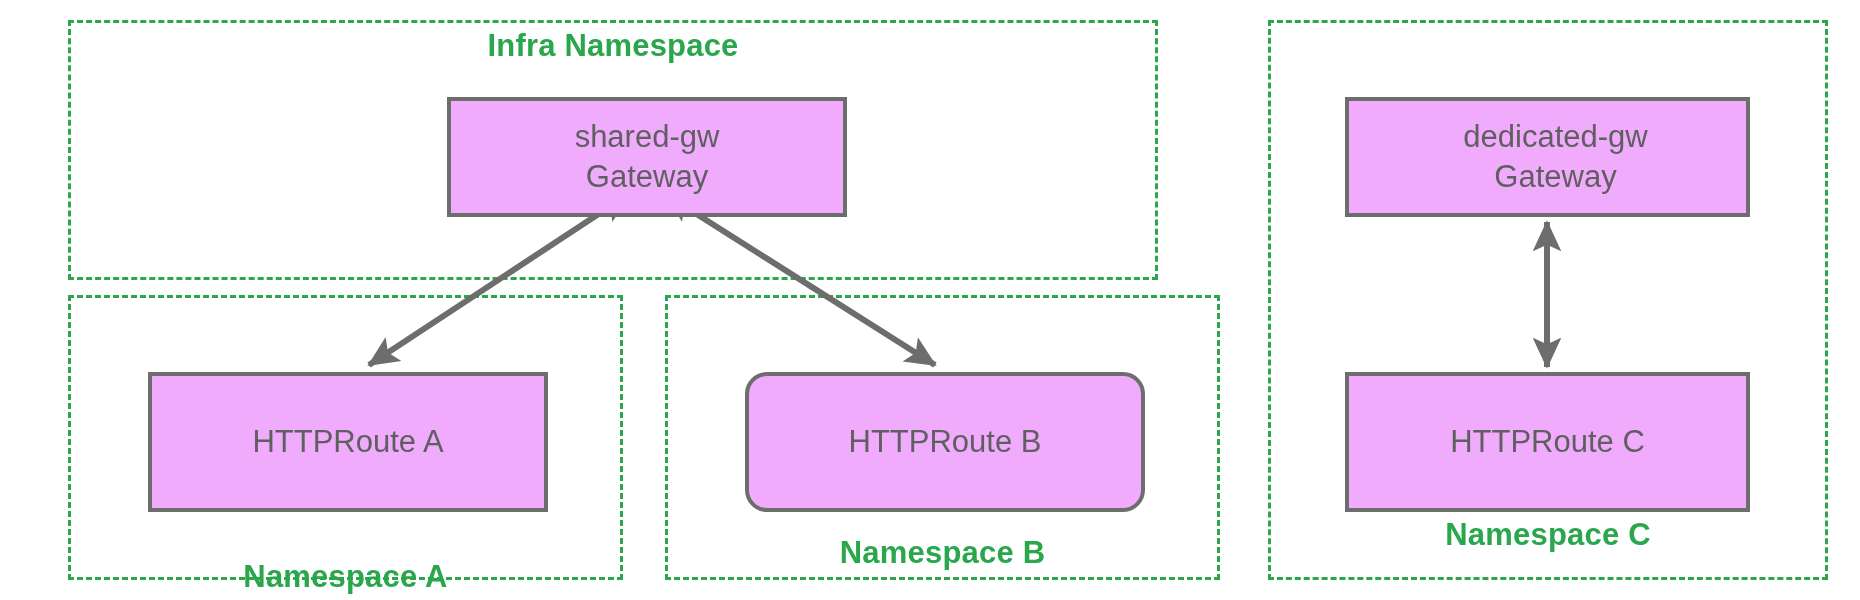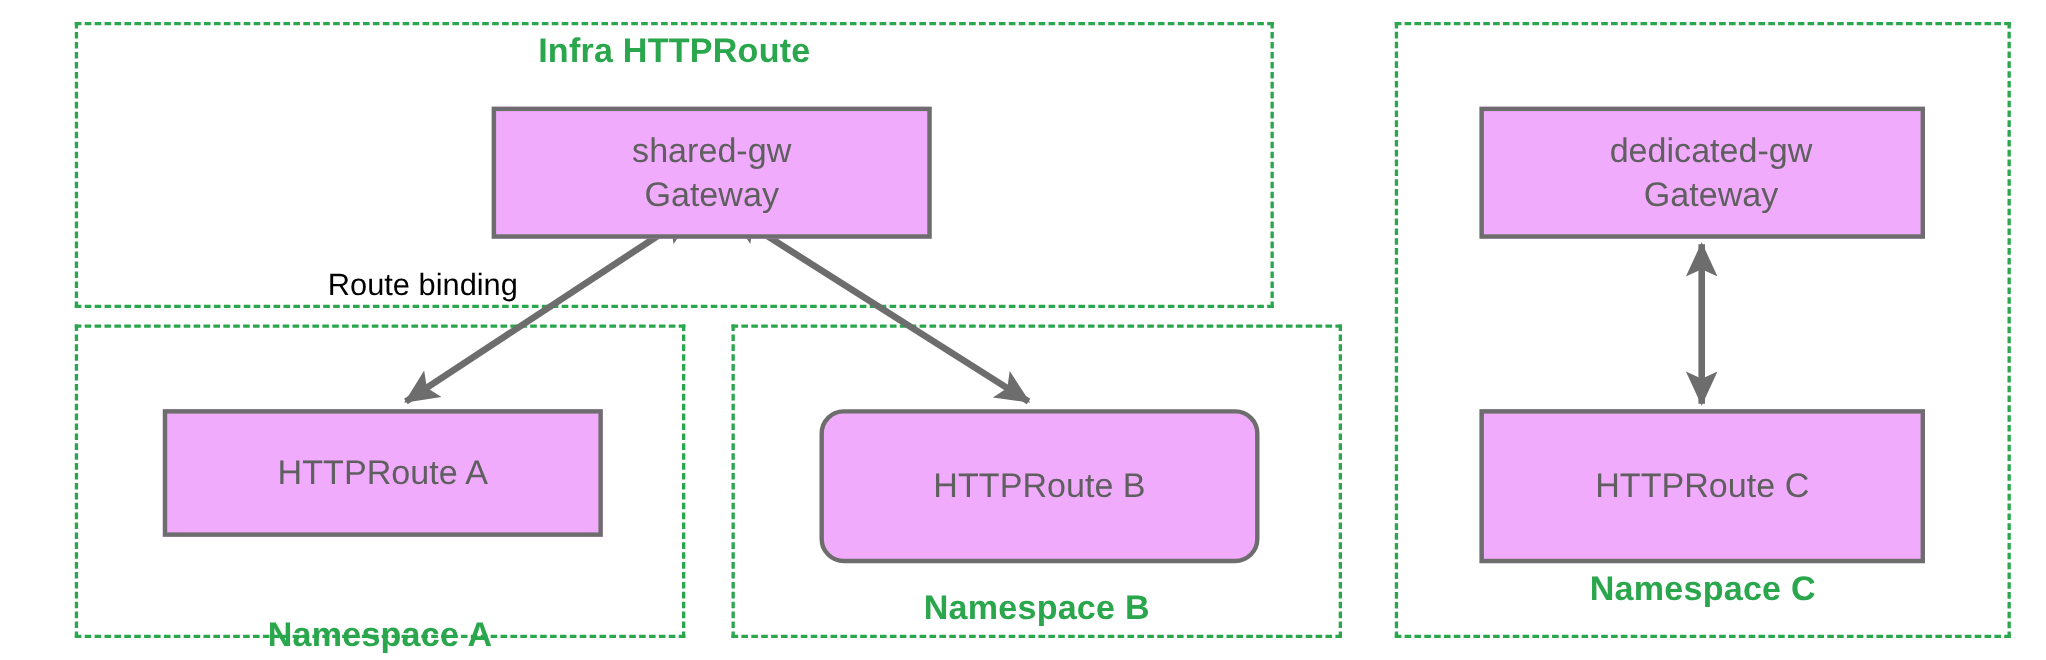--- a/index.html
+++ b/index.html
@@ -53,21 +53,21 @@
     align-items: center;
     justify-content: center;
     color: #5f5f5f;
     font-size: 31px;
     line-height: 1.28;
     text-align: center;
     white-space: nowrap;
   }
   #node-shared-gw    { left: 447px;  top: 97px;  width: 400px; height: 120px; }
   #node-dedicated-gw { left: 1345px; top: 97px;  width: 405px; height: 120px; padding-left: 16px; }
-  #node-route-a      { left: 148px;  top: 372px; width: 400px; height: 116px; }
+  #node-route-a      { left: 148px;  top: 372px; width: 400px; height: 140px; }
   #node-route-b      { left: 745px;  top: 372px; width: 400px; height: 140px; border-radius: 22px; }
   #node-route-c      { left: 1345px; top: 372px; width: 405px; height: 140px; }
 
   .node-line { display: block; }
 
   
   #edge-label-route-binding {
     position: absolute;
     left: 292px;
     top: 243px;
@@ -113,21 +113,21 @@
     <g>
       <line x1="665" y1="194" x2="935" y2="365" stroke="#6d6d6d" stroke-width="6" marker-start="url(#ah)" marker-end="url(#ah)"></line>
     </g>
 
       HTTPRoute C --&gt;
     <g>
       <line x1="1547" y1="222" x2="1547" y2="367" stroke="#6d6d6d" stroke-width="6" marker-start="url(#ah)" marker-end="url(#ah)"></line>
     </g>
   </svg>
 
-  <div class="ns-label" id="lbl-infra">Infra HTTPRoute</div>
+  <div class="ns-label" id="lbl-infra">Infra Namespace</div>
   <div class="ns-label" id="lbl-a">Namespace A</div>
   <div class="ns-label" id="lbl-b">Namespace B</div>
   <div class="ns-label" id="lbl-c">Namespace C</div>
 
   <div class="node" id="node-shared-gw">
     <span class="node-line">shared-gw</span>
     <span class="node-line">Gateway</span>
   </div>
 
   <div class="node" id="node-dedicated-gw">
@@ -140,15 +140,14 @@
   </div>
 
   <div class="node" id="node-route-b">
     <span class="node-line">HTTPRoute B</span>
   </div>
 
   <div class="node" id="node-route-c">
     <span class="node-line">HTTPRoute C</span>
   </div>
 
-  <div id="edge-label-route-binding">Route binding</div>
 
 </div>
 
 </body></html>

